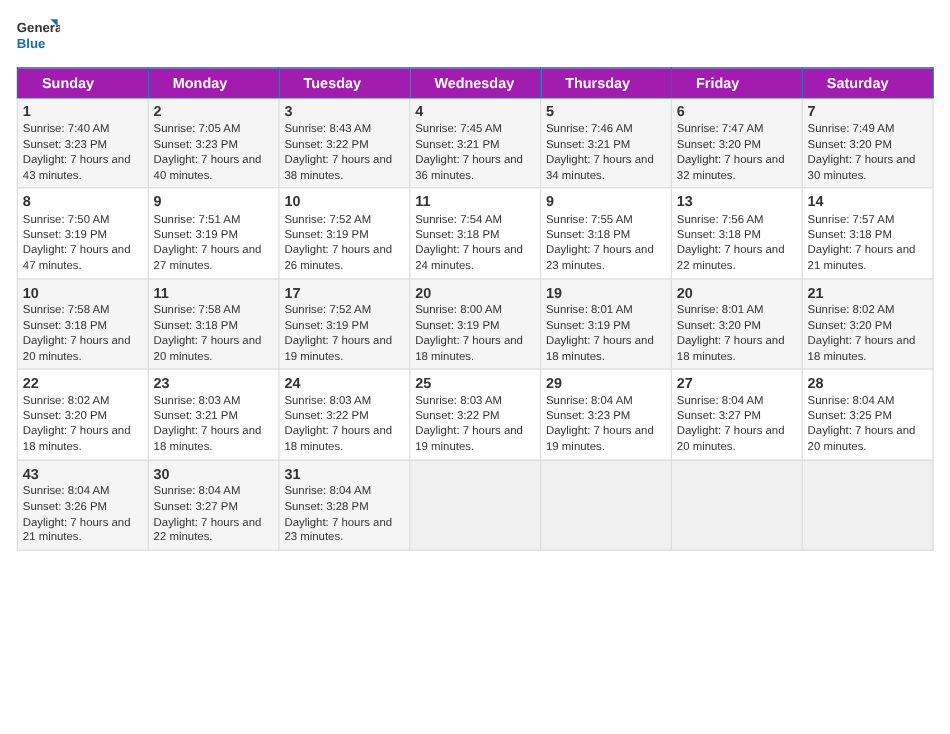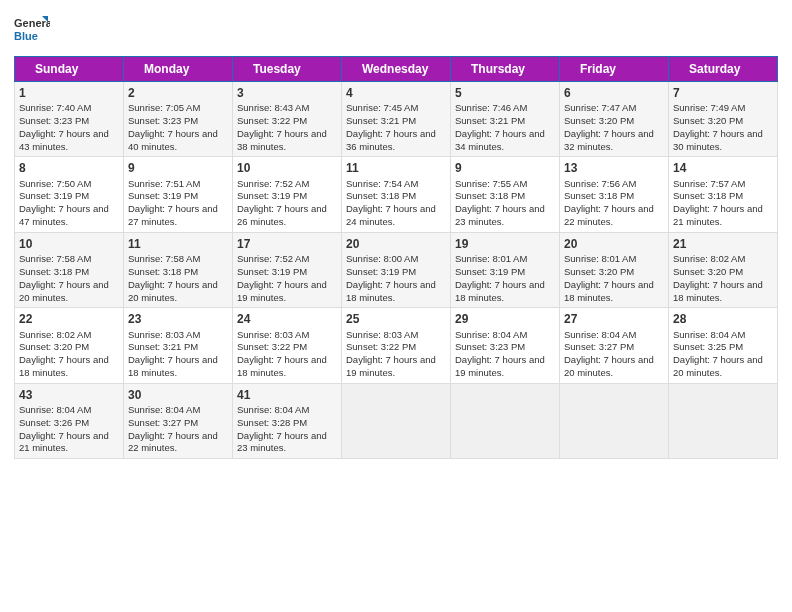--- a/index.html
+++ b/index.html
@@ -138,21 +138,21 @@
           <td><span class="day-num">23</span><span>Sunrise: 8:03 AM</span><br><span>Sunset: 3:21 PM</span><br><span>Daylight: 7 hours and 18 minutes.</span></td>
           <td><span class="day-num">24</span><span>Sunrise: 8:03 AM</span><br><span>Sunset: 3:22 PM</span><br><span>Daylight: 7 hours and 18 minutes.</span></td>
           <td><span class="day-num">25</span><span>Sunrise: 8:03 AM</span><br><span>Sunset: 3:22 PM</span><br><span>Daylight: 7 hours and 19 minutes.</span></td>
           <td><span class="day-num">29</span><span>Sunrise: 8:04 AM</span><br><span>Sunset: 3:23 PM</span><br><span>Daylight: 7 hours and 19 minutes.</span></td>
           <td><span class="day-num">27</span><span>Sunrise: 8:04 AM</span><br><span>Sunset: 3:27 PM</span><br><span>Daylight: 7 hours and 20 minutes.</span></td>
           <td><span class="day-num">28</span><span>Sunrise: 8:04 AM</span><br><span>Sunset: 3:25 PM</span><br><span>Daylight: 7 hours and 20 minutes.</span></td>
         </tr>
         <tr>
           <td><span class="day-num">43</span><span>Sunrise: 8:04 AM</span><br><span>Sunset: 3:26 PM</span><br><span>Daylight: 7 hours and 21 minutes.</span></td>
           <td><span class="day-num">30</span><span>Sunrise: 8:04 AM</span><br><span>Sunset: 3:27 PM</span><br><span>Daylight: 7 hours and 22 minutes.</span></td>
-          <td><span class="day-num">41</span><span>Sunrise: 8:04 AM</span><br><span>Sunset: 3:28 PM</span><br><span>Daylight: 7 hours and 23 minutes.</span></td>
+          <td><span class="day-num">31</span><span>Sunrise: 8:04 AM</span><br><span>Sunset: 3:28 PM</span><br><span>Daylight: 7 hours and 23 minutes.</span></td>
           <td class="empty-cell"></td>
           <td class="empty-cell"></td>
           <td class="empty-cell"></td>
           <td class="empty-cell"></td>
         </tr>
       </tbody>
   </table>
 </div>
 
 </body></html>

